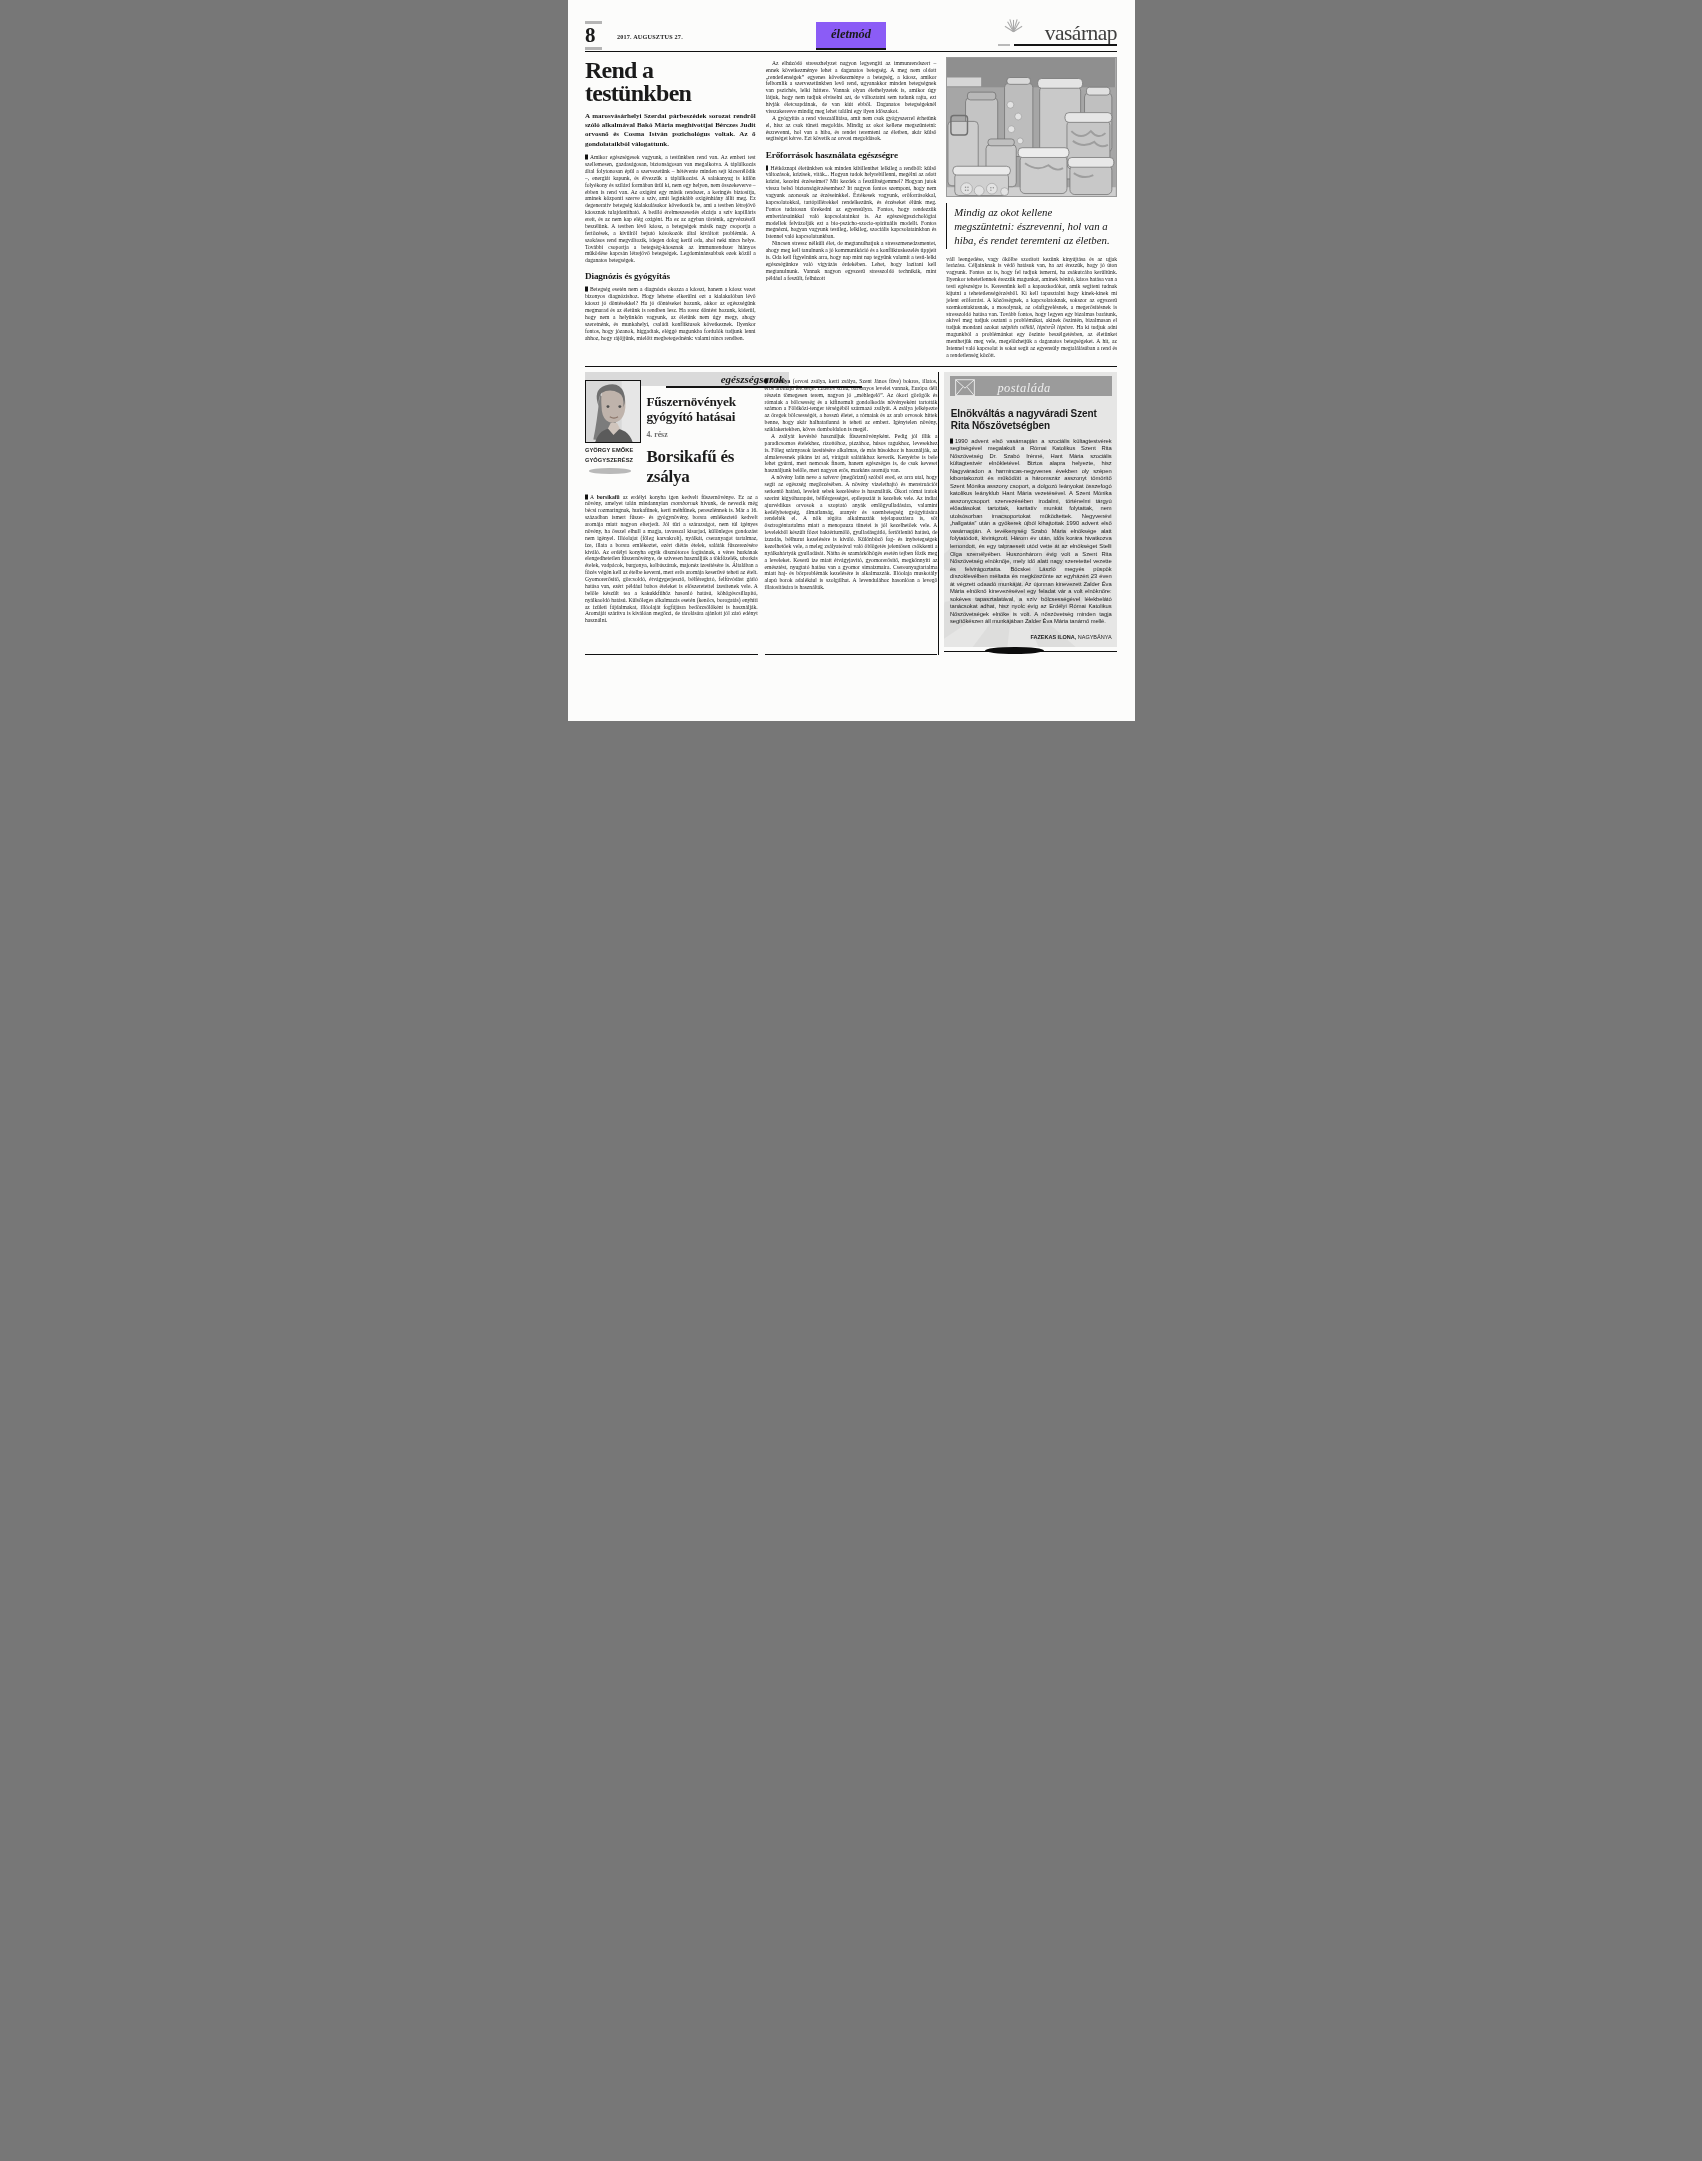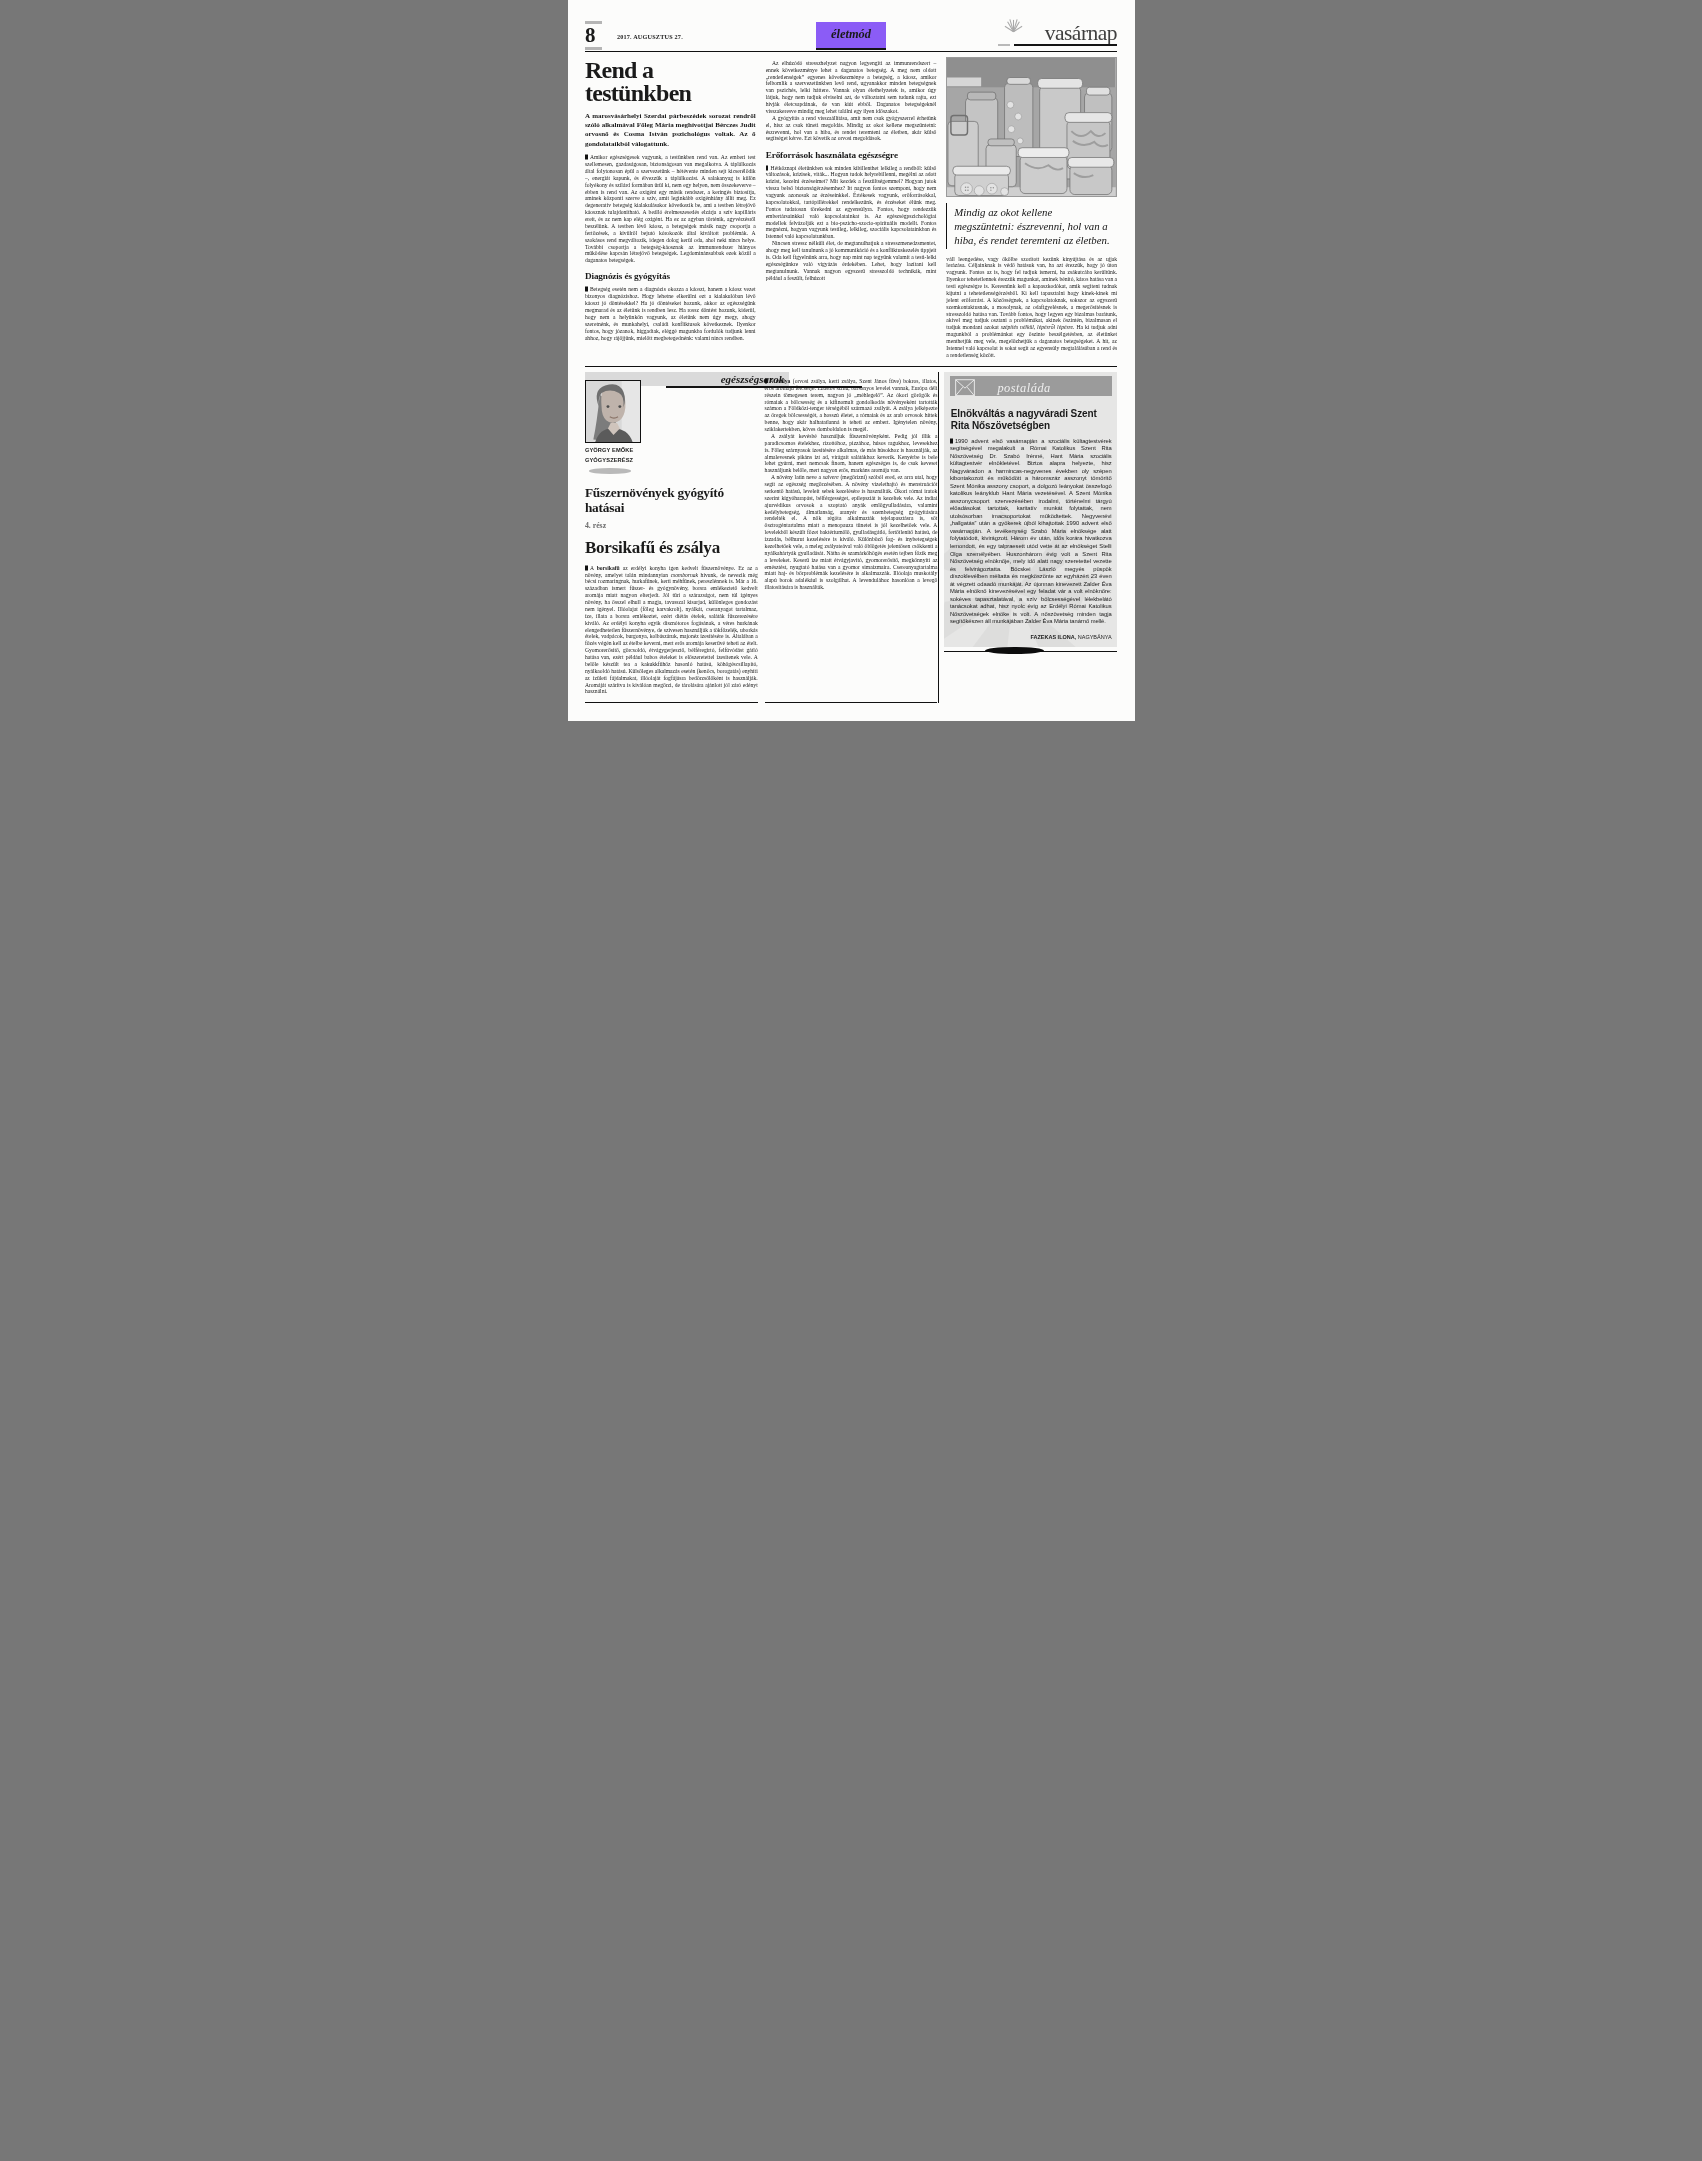--- a/index.html
+++ b/index.html
@@ -48,21 +48,21 @@
   .sect-rule { border-top:0.9px solid #111; margin:7.3px 0 0 0; }
   
   .bottom { display:grid; grid-template-columns:1fr 1fr 1fr; column-gap:6.9px; padding-top:4.6px; }
   .hc-banner {
     background:#dadada; height:14.6px; display:flex; align-items:center; justify-content:flex-end;
     padding-right:4.6px; width:118%;
   }
   .hc-banner span { font-style:italic; font-weight:700; font-size:11px; }
   .hc-banner-rule { height:1.8px; background:#141414; width:96%; margin-left:40%; margin-top:0; }
   .hc-rulewrap { width:118%; }
-  .hc-head { display:flex; gap:5.5px; margin-top:0;flex-direction:column; }
+  .hc-head { display:flex; gap:5.5px; margin-top:0; }
   .hc-left { width:56px; flex:none; margin-top:-8.2px; }
   .portrait { border:0.9px solid #111; line-height:0; background:#cfcfcf; }
   .author { margin-top:3.7px; font-family:"Liberation Sans", sans-serif; font-weight:700; font-size:5.7px; line-height:1.15; letter-spacing:0.1px; }
   .author-shadow { width:42px; height:5.5px; border-radius:50%; background:#b9b9b9; margin:4.6px 0 0 3.7px; }
   .hc-right { flex:1; padding-top:7.3px; }
   .hc-title { font-size:13.3px; font-weight:800; line-height:1.08; letter-spacing:-0.2px; }
   .hc-part { font-size:7.8px; font-weight:700; color:#6d6d6d; margin-top:6px; }
   .hc-sub { font-size:17px; font-weight:800; letter-spacing:-0.2px; margin-top:8.2px; }
   .hc-body { margin-top:6.4px; }
   .col-rule-bottom { border-bottom:1.1px solid #111; padding-bottom:6.4px; }
@@ -116,21 +116,21 @@
         <div class="b"></div>
       </div>
     </div>
   </div>
   <div class="hdr-rule"></div>
 
   <div class="main">
 
     <div>
       <h1 class="title">Rend a testünkben</h1>
-      <div class="lead">A marosvásárhelyi Szerdai párbeszédek sorozat rendről szóló alkalmával Főleg Mária meghívottjai Bérczes Judit orvosnő és Cosma István pszichológus voltak. Az ő gondolataikból válogattunk.</div>
+      <div class="lead">A marosvásárhelyi Szerdai párbeszédek sorozat rendről szóló alkalmával Bakó Mária meghívottjai Bérczes Judit orvosnő és Cosma István pszichológus voltak. Az ő gondolataikból válogattunk.</div>
       <div class="bodytxt">
         <p><span class="sq"></span><span>Amikor egészségesek vagyunk, a testünkben rend van. Az emberi test szellemesen, gazdaságosan, biztonságosan van megalkotva. A táplálkozás által folytonosan épül a szervezetünk – hétévente minden sejt kicserélődik –, energiát kapunk, és élvezzük a táplálkozást. A salakanyag is külön folyékony és szilárd formában ürül ki, nem egy helyen, nem összekeverve – ebben is rend van. Az oxigént egy másik rendszer, a keringés biztosítja, aminek központi szerve a szív, amit leginkább oxigénhiány állít meg. Ez degeneratív betegség kialakulásakor következik be, ami a testben létrejövő káosznak tulajdonítható. A beálló érelmeszesedés elzárja a szív kapilláris ereit, és az nem kap elég oxigént. Ha ez az agyban történik, agyvérzésről beszélünk. A testben lévő káosz, a betegségek másik nagy csoportja a fertőzések, a kívülről bejutó kórokozók által kiváltott problémák. A szokásos rend megváltozik, idegen dolog kerül oda, ahol neki nincs helye. További csoportja a betegség-káosznak az immunrendszer hiányos működése kapcsán létrejövő betegségek. Legdominánsabbak ezek közül a daganatos betegségek.</span></p>
         <h3 class="sub">Diagnózis és gyógyítás</h3>
         <p><span class="sq"></span><span>Betegség esetén nem a diagnózis okozza a káoszt, hanem a káosz vezet bizonyos diagnózishoz. Hogy lehetne elkerülni ezt a kialakulóban lévő káoszt jó döntésekkel? Ha jó döntéseket hozunk, akkor az egészségünk megmarad és az életünk is rendben lesz. Ha rossz döntést hozunk, kiderül, hogy nem a helyünkön vagyunk, az életünk nem úgy megy, ahogy szeretnénk, és munkahelyi, családi konfliktusok következnek. Ilyenkor fontos, hogy józanok, higgadtak, eléggé magunkba fordulók tudjunk lenni ahhoz, hogy rájöjjünk, mielőtt megbetegednénk: valami nincs rendben.</span></p>
       </div>
     </div>
 
     <div>
       <div class="bodytxt" style="margin-top:2.7px;">
         <p style="text-indent:6.4px;">Az elhúzódó stresszhelyzet nagyon legyengíti az immunrendszert – ennek következménye lehet a daganatos betegség. A meg nem oldott „rendetlenségek” egyenes következménye a betegség, a káosz, amikor felbomlik a szervezetünkben levő rend, ugyanakkor minden betegségnek van pszichés, lelki háttere. Vannak olyan élethelyzetek is, amikor úgy látjuk, hogy nem tudjuk elviselni azt, de változtatni sem tudunk rajta, ezt hívják életcsapdának, de van kiút ebből. Daganatos betegségeknél visszakeresve mindig meg lehet találni egy ilyen időszakot.</p>

